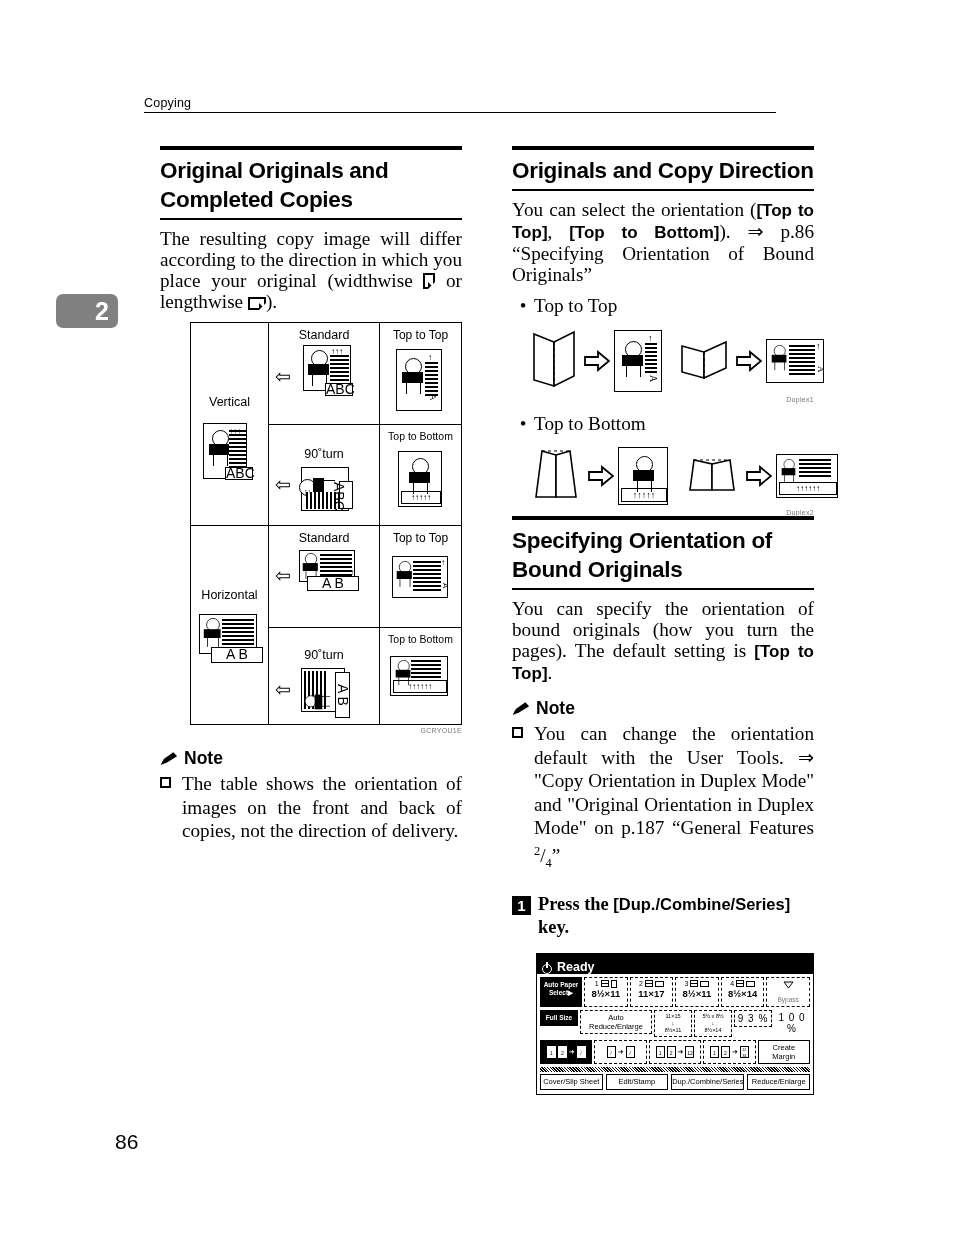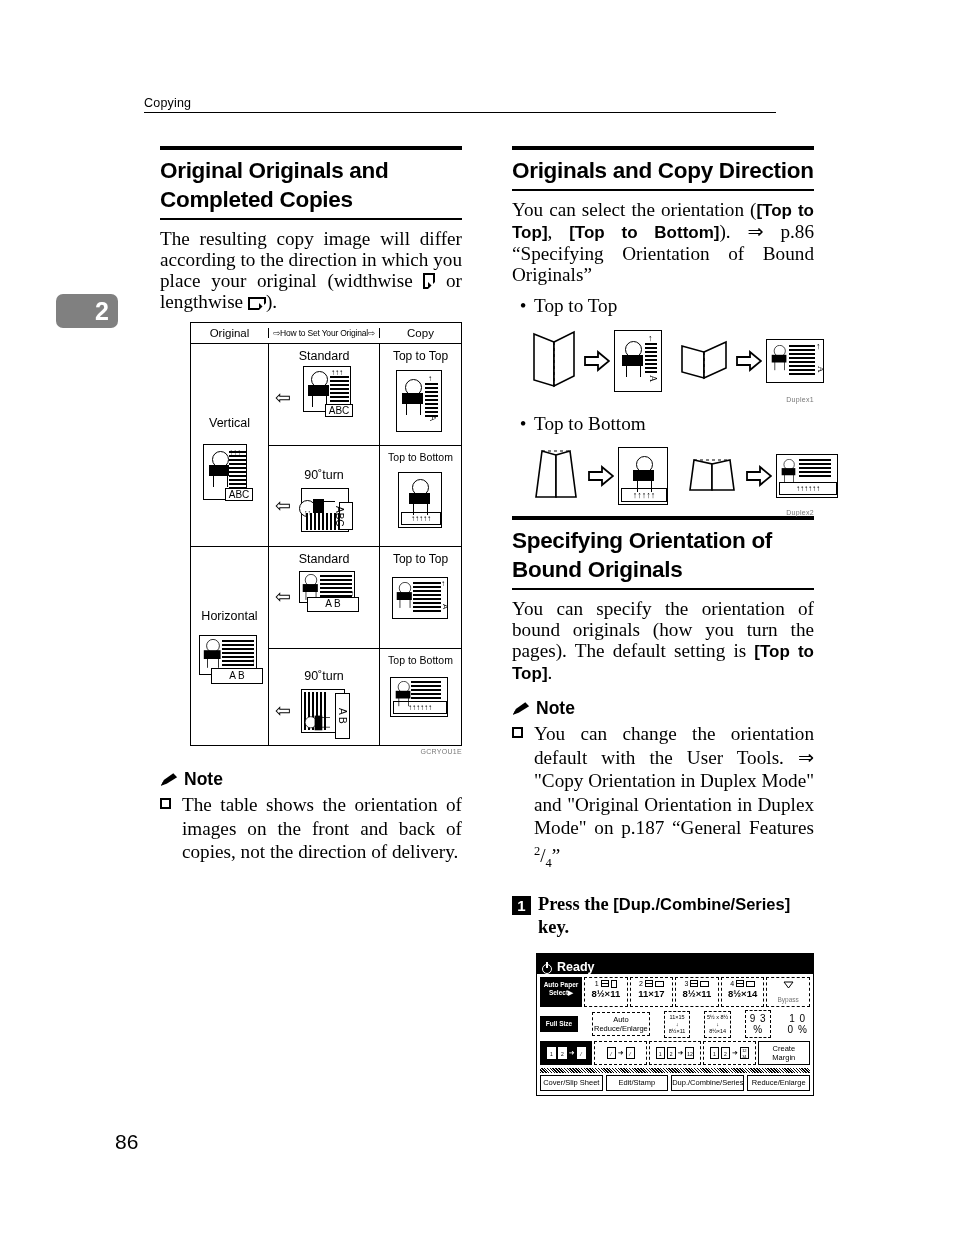--- a/index.html
+++ b/index.html
@@ -279,21 +279,21 @@
   .doc .lines {
     position: absolute;
     background:
       repeating-linear-gradient(to bottom, #000 0 2px, #fff 2px 4px);
   }
   .abc-tag {
     position: absolute;
     border: 1.2px solid #000;
     background: #fff;
     font-family: "Liberation Sans", sans-serif;
-    font-size: 10px;
+    font-size: 14px;
     line-height: 11px;
     text-align: center;
     white-space: nowrap;
   }
 
   
   .person { position: absolute; }
   .person .head {
     position: absolute; left: 4px; top: 0;
     width: 15px; height: 15px; border-radius: 50%;
@@ -417,22 +417,22 @@
   }
   .tray-bypass {
     font-size: 6.5px;
     color: #777;
     line-height: 9px;
     padding-top: 4px;
   }
 
   .zoom-row {
     display: flex;
-    gap: 14px;
-    align-items: center;
+    gap: 2px;
+    align-items: flex-start;
     margin-bottom: 3px;
   }
   .zbox {
     border: 1.2px dashed #000;
     font-size: 7.5px;
     display: flex;
     align-items: center;
     justify-content: center;
     text-align: center;
     box-sizing: border-box;
@@ -519,27 +519,20 @@
     <div class="heading-text">Completed Copies</div>
     <div class="rule-bottom"></div>
   </div>
 
   <p class="body-par"><span>The resulting copy image will differ according to the direction in which you place your original (widthwise</span>
     <span class="pg-icon portrait"></span><span> or lengthwise </span><span class="pg-icon landscape"></span><span>).</span></p>
 
   <div class="figure" style="margin-left:30px;">
     <div id="orientation-table">
 
-      <div class="ot-head">
-        <div class="ot-c1">Original</div>
-        <div class="ot-c2">
-          <span>⇨</span><span>How to Set Your Original</span><span>⇨</span>
-        </div>
-        <div class="ot-c3">Copy</div>
-      </div>
 
       <div class="ot-band" style="height:202px;">
         <div class="ot-c1">
           <div class="ot-label" style="padding-top:72px;">Vertical</div>
 
           <div style="position:absolute;left:12px;top:100px;">
             <div class="doc" style="width:44px;height:56px;">
               <div class="person" style="left:4px;top:6px;">
                 <div class="head"></div>
                   <div class="torso"></div>

